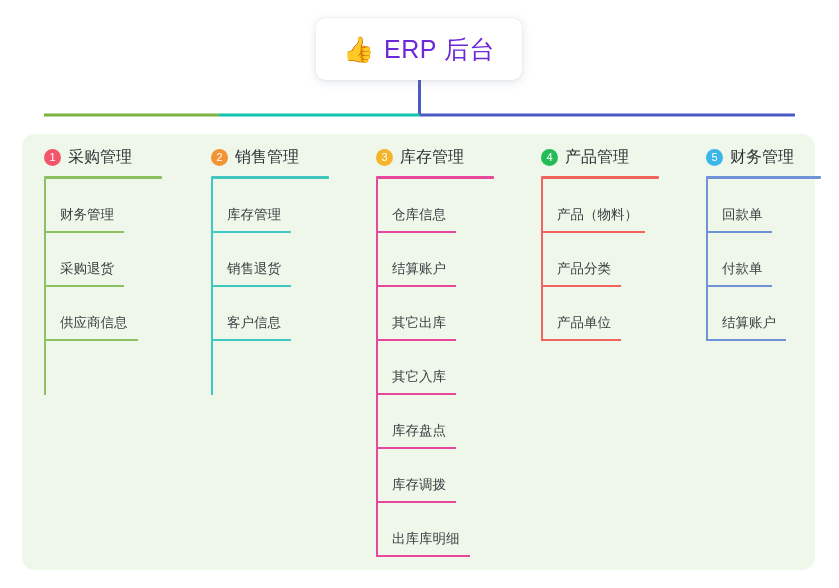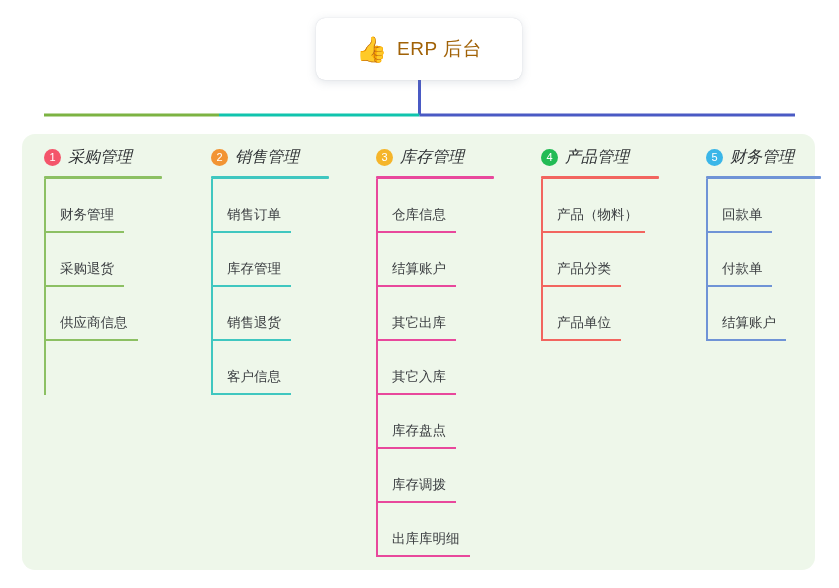--- a/index.html
+++ b/index.html
@@ -34,22 +34,22 @@
     align-items: center;
     justify-content: center;
     gap: 10px;
   }
   .root-emoji {
     font-size: 25px;
     line-height: 1;
     display: inline-block;
   }
   .root-title {
-    font-size: 19px;
-    color: #a16207;
+    font-size: 25px;
+    color: #6d28d9;
     letter-spacing: .5px;
     white-space: nowrap;
   }
 
   
   #wires {
     position: absolute;
     left: 0; top: 0;
     width: 839px; height: 588px;
     pointer-events: none;
@@ -86,21 +86,20 @@
     font-size: 11px;
     line-height: 17px;
     text-align: center;
     font-weight: normal;
     flex: 0 0 auto;
   }
   .head-label {
     font-size: 16px;
     color: #2f3235;
     white-space: nowrap;
-    font-style: italic;
   }
   .head-rule {
     height: 3px;
     border-radius: 1px;
     margin-top: 7px;
   }
 
   .items {
     position: relative;
     margin-top: 0;
@@ -205,24 +204,20 @@
       </div>
       <div class="col" style="left: 197px; width: 160px;">
         <div class="col-head">
           <span class="badge" style="background: rgb(242, 148, 51);">2</span>
           <span class="head-label">销售管理</span>
         </div>
         <div class="head-rule" style="background: rgb(63, 199, 192); width: 118px; margin-left: 14px;"></div>
         <div class="items">
           <div class="spine" style="background: rgb(63, 199, 192); height: 216px;"></div>
           <div class="item">
-            <span class="item-label">销售订单</span>
-            <div class="item-rule" style="background: rgb(63, 199, 192); width: 80px;"></div>
-          </div>
-          <div class="item">
             <span class="item-label">库存管理</span>
             <div class="item-rule" style="background: rgb(63, 199, 192); width: 80px;"></div>
           </div>
           <div class="item">
             <span class="item-label">销售退货</span>
             <div class="item-rule" style="background: rgb(63, 199, 192); width: 80px;"></div>
           </div>
           <div class="item">
             <span class="item-label">客户信息</span>
             <div class="item-rule" style="background: rgb(63, 199, 192); width: 80px;"></div>

